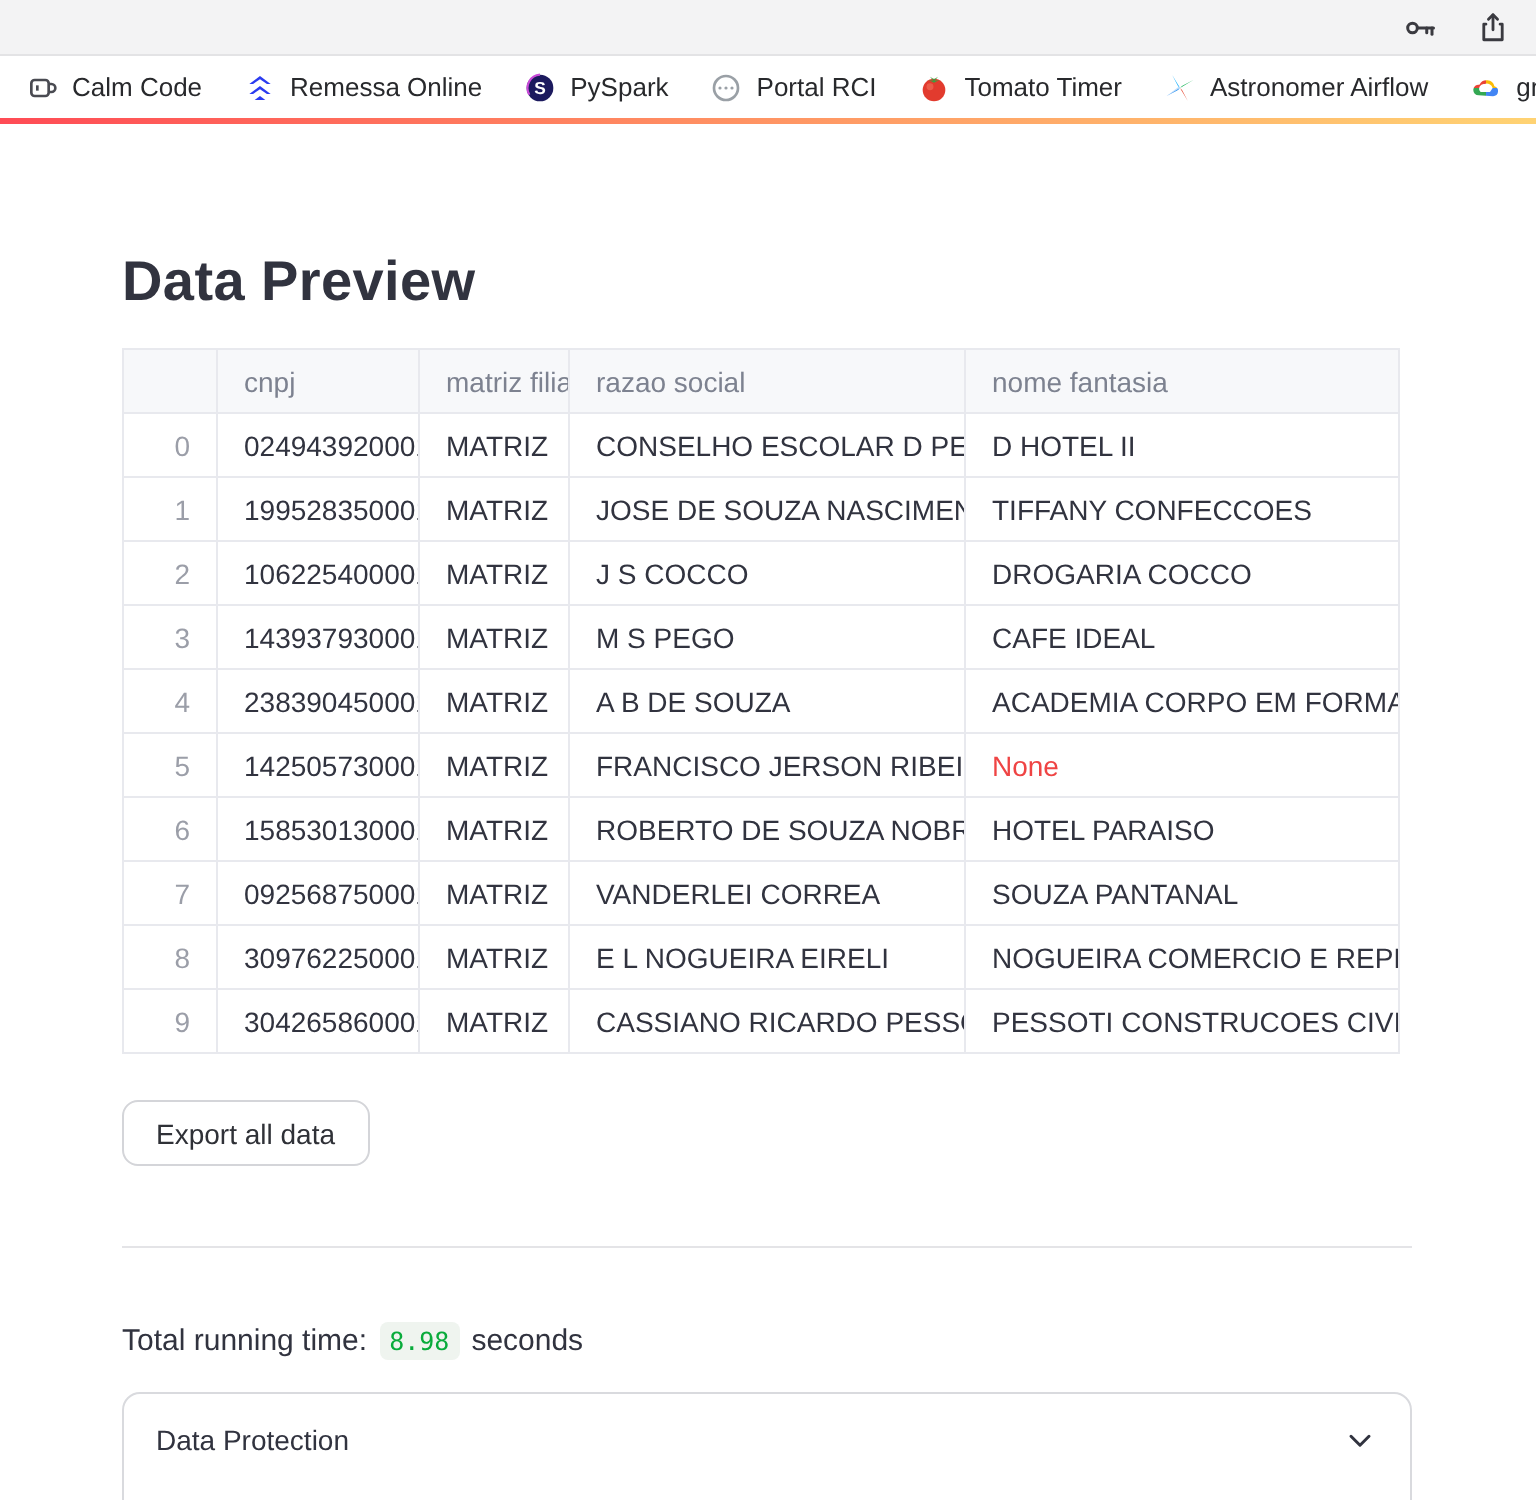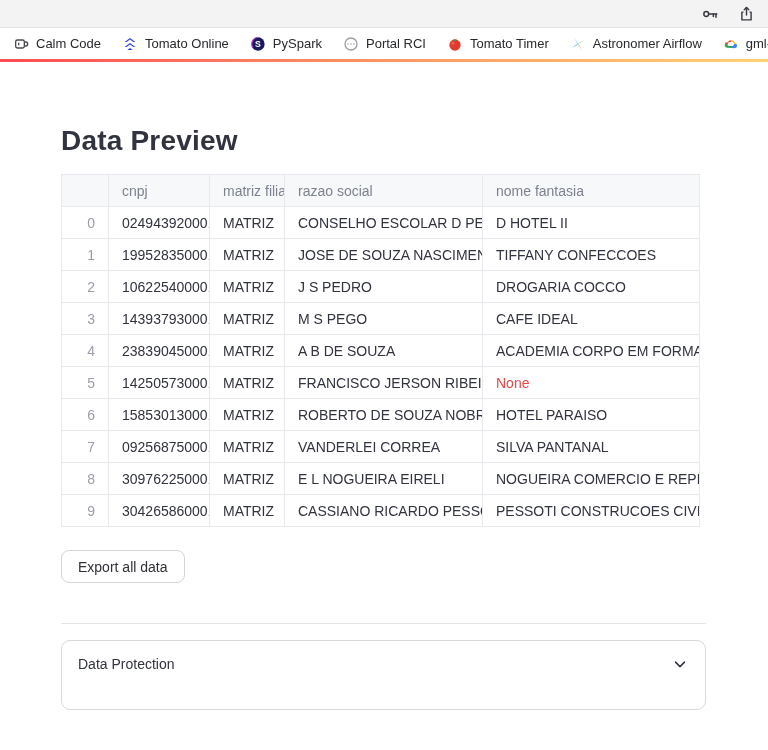--- a/index.html
+++ b/index.html
@@ -75,21 +75,21 @@
         <line x1="8.5" y1="10" x2="8.5" y2="14"></line>
     </svg>
     <span>Calm Code</span>
   </div>
   <div class="bookmark">
     <svg class="fav" viewBox="0 0 24 24" fill="#2b3cf0">
       <path d="M12 3 L20 9 L17.2 9 L12 5.4 L6.8 9 L4 9 Z"></path>
         <path d="M12 10.5 L20 16.5 L17.2 16.5 L12 12.9 L6.8 16.5 L4 16.5 Z"></path>
       <path d="M12 18 L16 21 H8 Z" fill="#2b3cf0"></path>
     </svg>
-    <span>Tomato Online</span>
+    <span>Remessa Online</span>
   </div>
   <div class="bookmark">
     <svg class="fav" viewBox="0 0 24 24">
       <circle cx="12" cy="12" r="10" fill="#1c1a5e"></circle>
       <path d="M12 2 A10 10 0 0 0 4 17" fill="none" stroke="#c94bd8" stroke-width="1.6"></path>
       <text x="12" y="16.5" font-size="13" font-family="Liberation Sans,sans-serif" font-weight="bold" fill="#fff" text-anchor="middle">S</text>
     </svg>
     <span>PySpark</span>
   </div>
   <div class="bookmark">
@@ -171,21 +171,21 @@
           <td class="index-col">1</td>
           <td>19952835000170</td>
           <td>MATRIZ</td>
           <td>JOSE DE SOUZA NASCIMENTO</td>
           <td>TIFFANY CONFECCOES</td>
         </tr>
         <tr>
           <td class="index-col">2</td>
           <td>10622540000160</td>
           <td>MATRIZ</td>
-          <td>J S PEDRO</td>
+          <td>J S COCCO</td>
           <td>DROGARIA COCCO</td>
         </tr>
         <tr>
           <td class="index-col">3</td>
           <td>14393793000160</td>
           <td>MATRIZ</td>
           <td>M S PEGO</td>
           <td>CAFE IDEAL</td>
         </tr>
         <tr>
@@ -207,21 +207,21 @@
           <td>15853013000180</td>
           <td>MATRIZ</td>
           <td>ROBERTO DE SOUZA NOBRE</td>
           <td>HOTEL PARAISO</td>
         </tr>
         <tr>
           <td class="index-col">7</td>
           <td>09256875000123</td>
           <td>MATRIZ</td>
           <td>VANDERLEI CORREA</td>
-          <td>SILVA PANTANAL</td>
+          <td>SOUZA PANTANAL</td>
         </tr>
         <tr>
           <td class="index-col">8</td>
           <td>30976225000149</td>
           <td>MATRIZ</td>
           <td>E L NOGUEIRA EIRELI</td>
           <td>NOGUEIRA COMERCIO E REPRESENTAC</td>
         </tr>
         <tr>
           <td class="index-col">9</td>
@@ -230,20 +230,25 @@
           <td>CASSIANO RICARDO PESSOTI SILVA</td>
           <td>PESSOTI CONSTRUCOES CIVIL</td>
         </tr>
       </tbody>
   </table>
 
   <button class="export-btn">Export all data</button>
 
   <div class="divider"></div>
 
+  <div class="running-time">
+    <span>Total running time:</span>
+    <span class="code-chip">8.98</span>
+    <span>seconds</span>
+  </div>
 
   <div class="expander">
     <div class="expander-header">
       <span>Data Protection</span>
       <svg width="18" height="18" viewBox="0 0 24 24" fill="none" stroke="#31333F" stroke-width="2" stroke-linecap="round" stroke-linejoin="round">
         <path d="M6 9.5 L12 15.5 L18 9.5"></path>
       </svg>
     </div>
   </div>
 </div>

